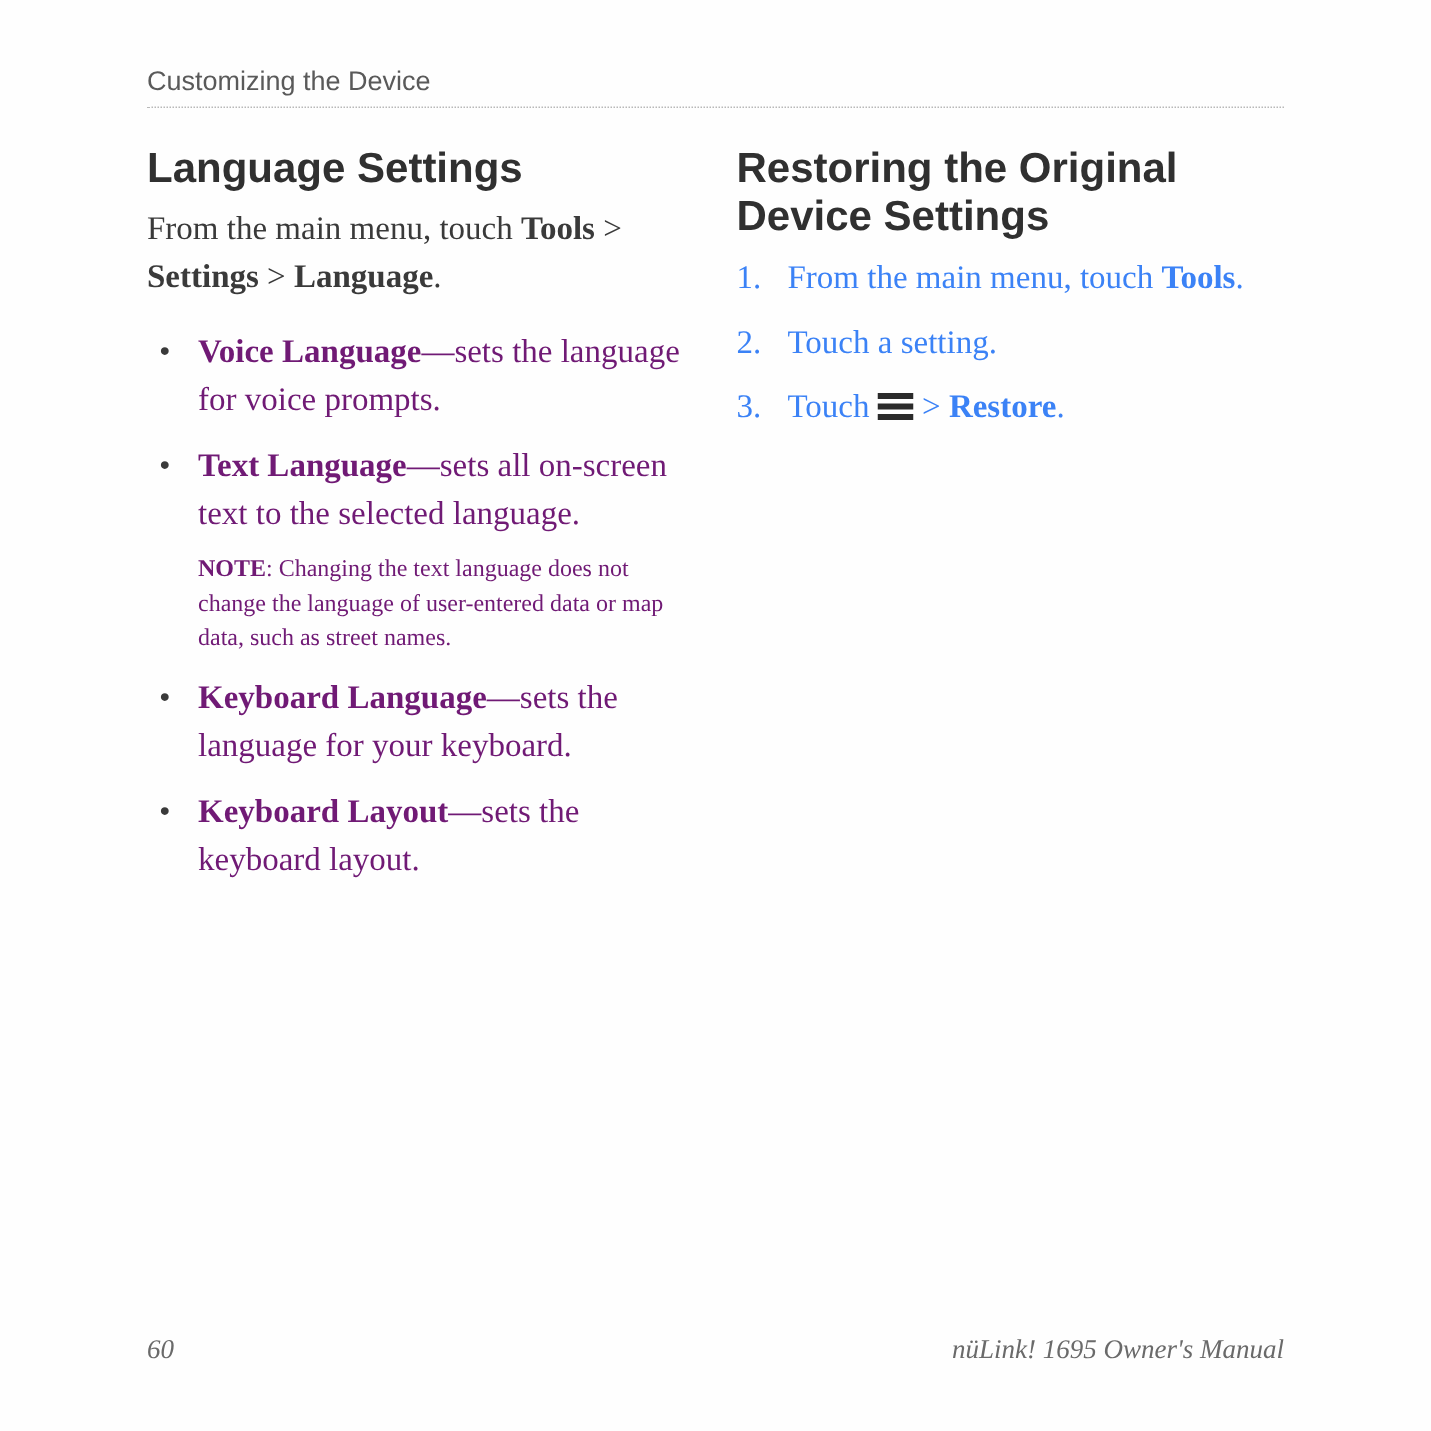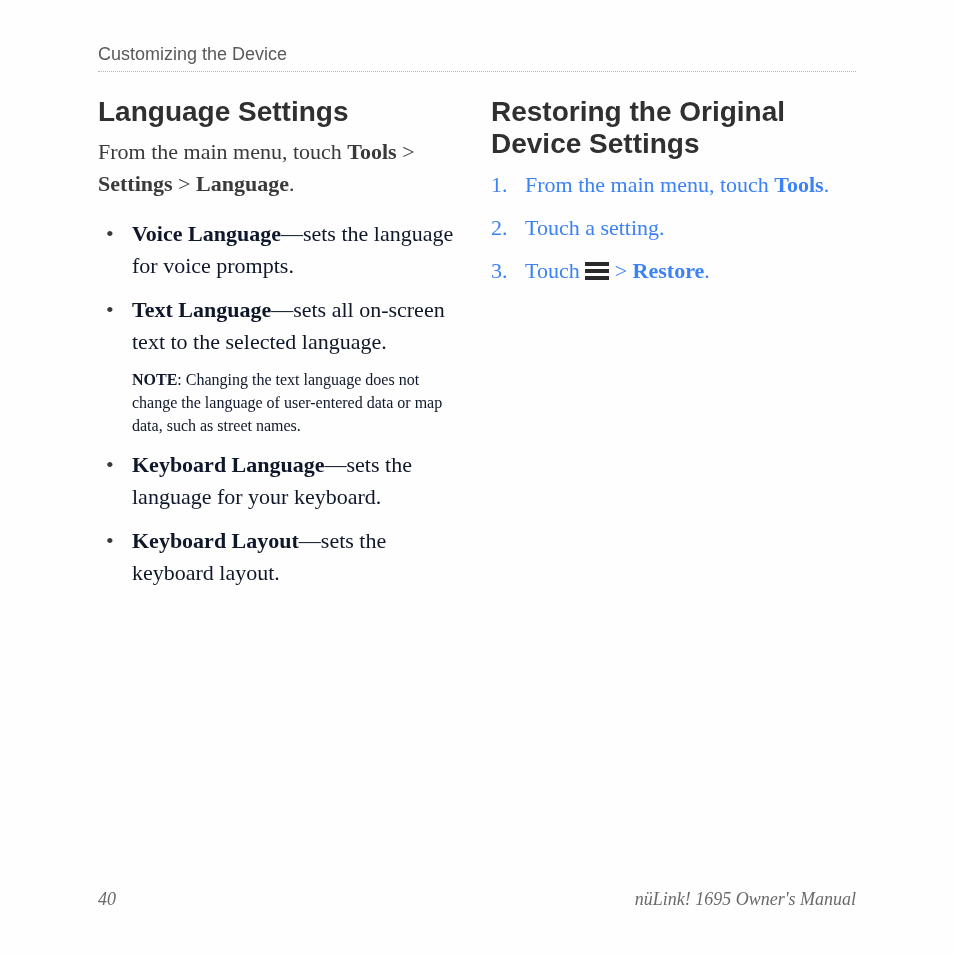--- a/index.html
+++ b/index.html
@@ -46,21 +46,21 @@
     .emdash::after { content: "—"; }
     ul.bullets {
       list-style: none;
       padding-left: 0;
     }
     ul.bullets > li {
       position: relative;
       padding-left: 34px;
       font-size: 22px;
       line-height: 1.45;
-      color: #0f172a;
+      color: #701a75;
       margin-bottom: 12px;
     }
     ul.bullets > li::before {
       content: "•";
       position: absolute;
       left: 8px;
       top: 0;
       font-size: 22px;
       color: #3a3a3a;
     }
@@ -157,15 +157,15 @@
               <rect x="0" y="7" width="24" height="4" fill="#2a2a2a"></rect>
               <rect x="0" y="14" width="24" height="4" fill="#2a2a2a"></rect>
             </svg></span><span> &gt; </span><span class="bold">Restore</span><span>.</span>
       </li>
     </ol>
   </div>
 
 </div>
 
 <div class="footer">
-  <span>40</span>
+  <span>60</span>
   <span>nüLink! 1695 Owner's Manual</span>
 </div>
 
 </body></html>

